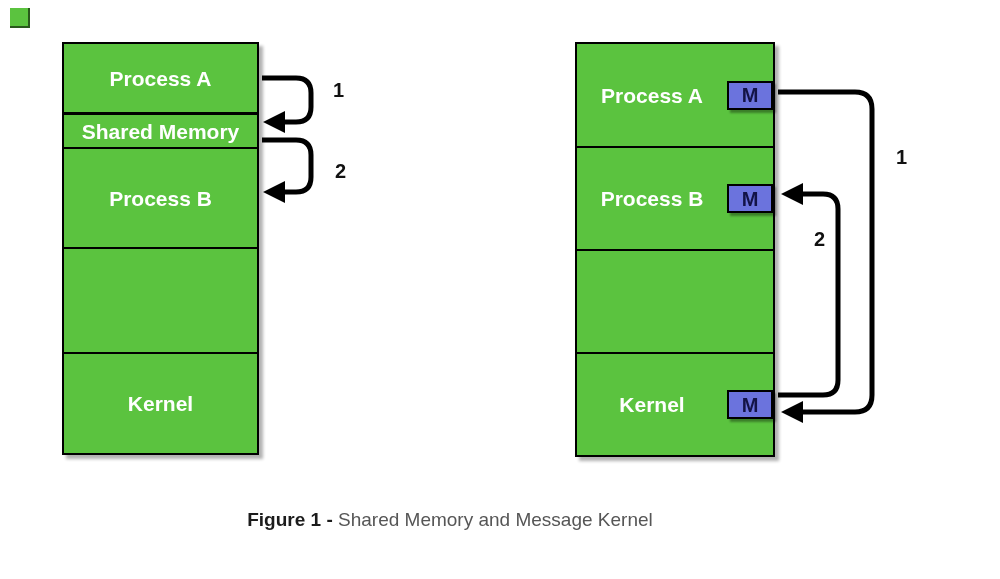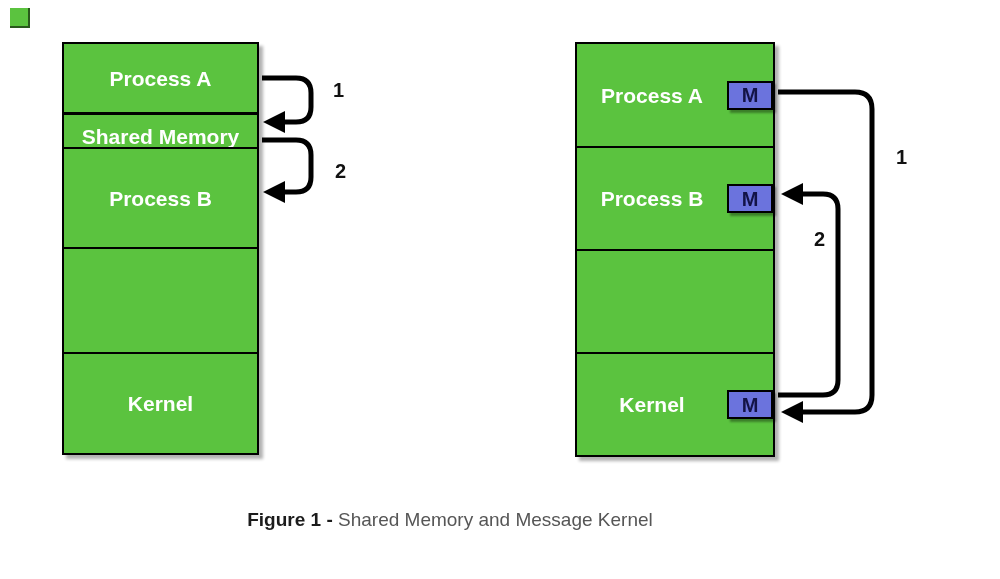--- a/index.html
+++ b/index.html
@@ -52,21 +52,21 @@
     text-align: center;
     color: var(--block-label, #ffffff);
     font-weight: bold;
     font-size: 21px;
     line-height: 1;
     white-space: nowrap;
   }
 
   
   #left-block .sec-a      { height: 68px; }
-  #left-block .sec-sm     { height: 32px; border-top: 3px solid var(--block-border, #000); align-items: flex-end; }
+  #left-block .sec-sm     { height: 32px; border-top: 3px solid var(--block-border, #000); }
   #left-block .sec-b      { height: 98px; border-top: 2px solid var(--block-border, #000); }
   #left-block .sec-empty  { height: 103px; border-top: 2px solid var(--block-border, #000); }
   #left-block .sec-kernel { height: 99px; border-top: 2px solid var(--block-border, #000); }
 
   
   #right-block .sec-a      { height: 102px; }
   #right-block .sec-b      { height: 101px; border-top: 2px solid var(--block-border, #000); }
   #right-block .sec-empty  { height: 101px; border-top: 2px solid var(--block-border, #000); }
   #right-block .sec-kernel { height: 101px; border-top: 2px solid var(--block-border, #000); }
 

